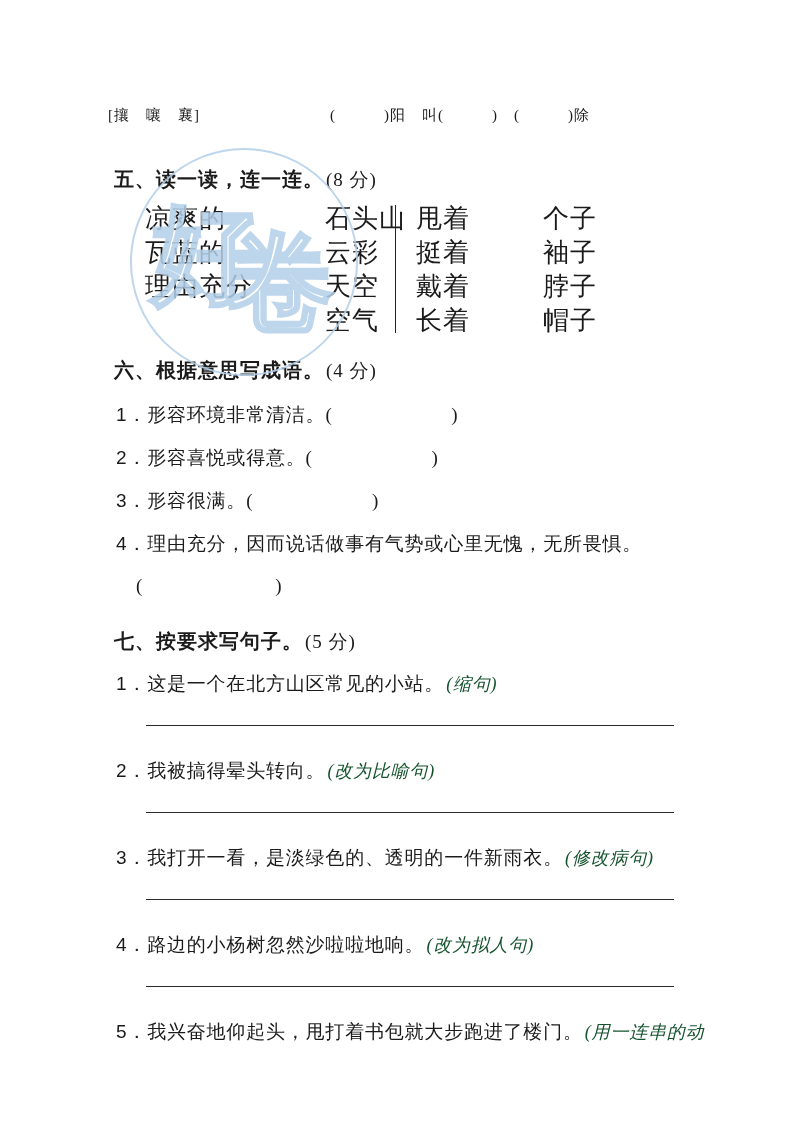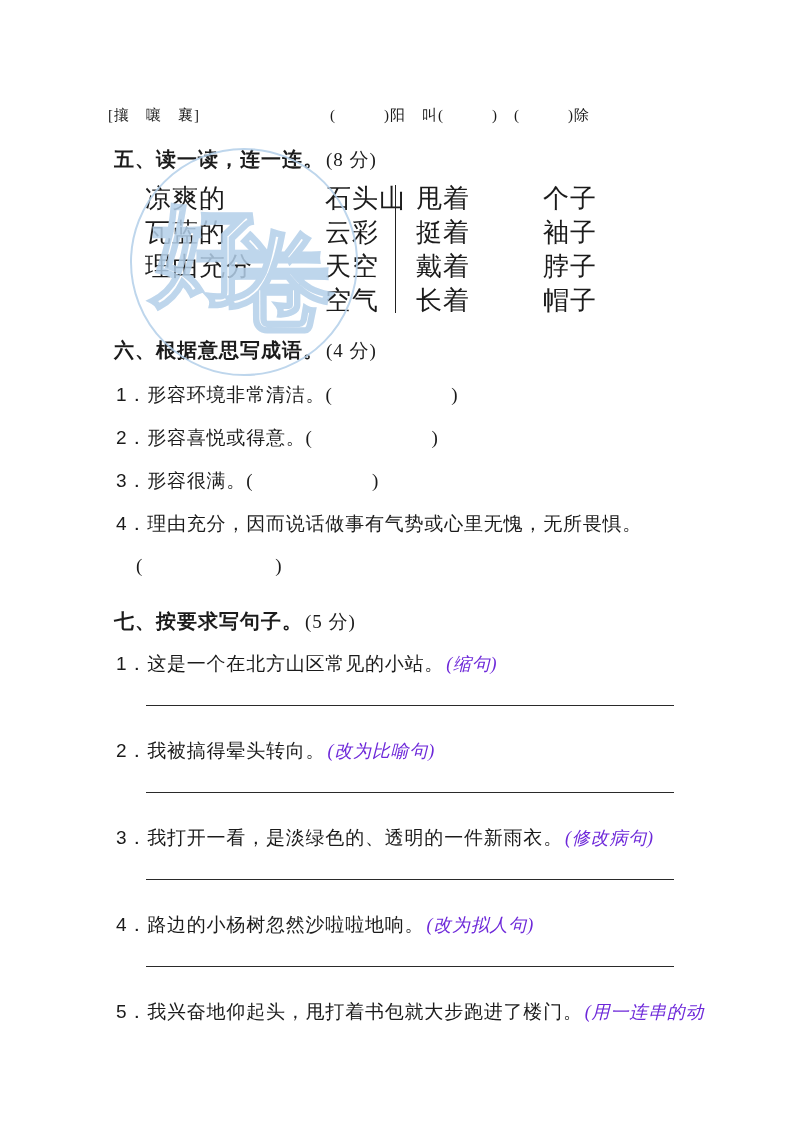--- a/index.html
+++ b/index.html
@@ -70,21 +70,21 @@
     line-height: 32px;
     margin-left: 6px;
     white-space: nowrap;
   }
   .section-title .score {
     font-family: "Liberation Serif", serif;
     font-weight: normal;
     font-size: 19px;
     margin-left: 2px;
   }
-  .title-five { margin-top: 13px; }
+  .title-five { margin-top: 33px; }
   .title-six  { margin-top: 16px; }
   .title-seven{ margin-top: 24px; }
 
   
   .match-wrap {
     display: flex;
     margin-left: 37px;
     margin-top: 6px;
     font-size: 26px;
     letter-spacing: 1px;
@@ -110,21 +110,21 @@
     white-space: nowrap;
   }
   .q-line .q-text { font-family: "Liberation Sans", sans-serif; margin-top: 24px; }
   .q-line .q-num  { font-family: "Liberation Sans", sans-serif; }
   .q-line .q-blank { font-family: "Liberation Serif", serif; }
   .q-line .q-hint {
     font-family: "Liberation Serif", serif;
     font-style: italic;
     font-size: 18px;
     margin-left: 2px;
-    color: #6d28d9;
+    color: #14532d;
   }
   .blank-own-line {
     font-size: 19px;
     line-height: 30px;
     margin: 12px 0 0 28px;
   }
   .answer-line {
     height: 0;
     border-bottom: 1.6px solid #2a2a2a;
     width: 528px;

